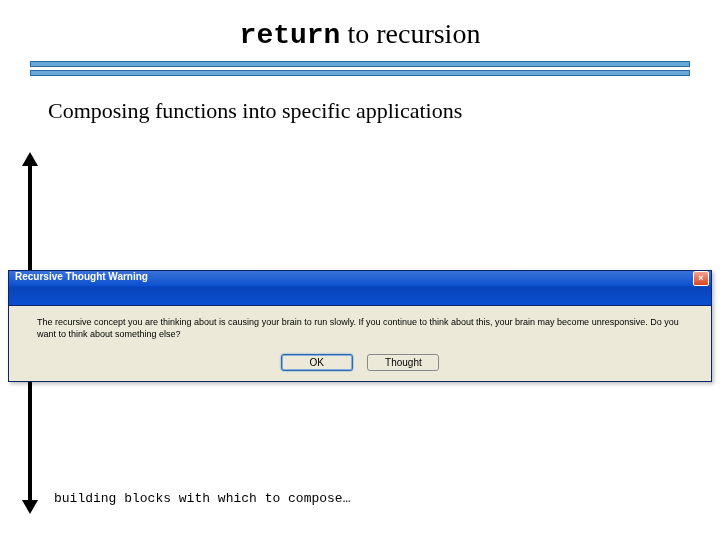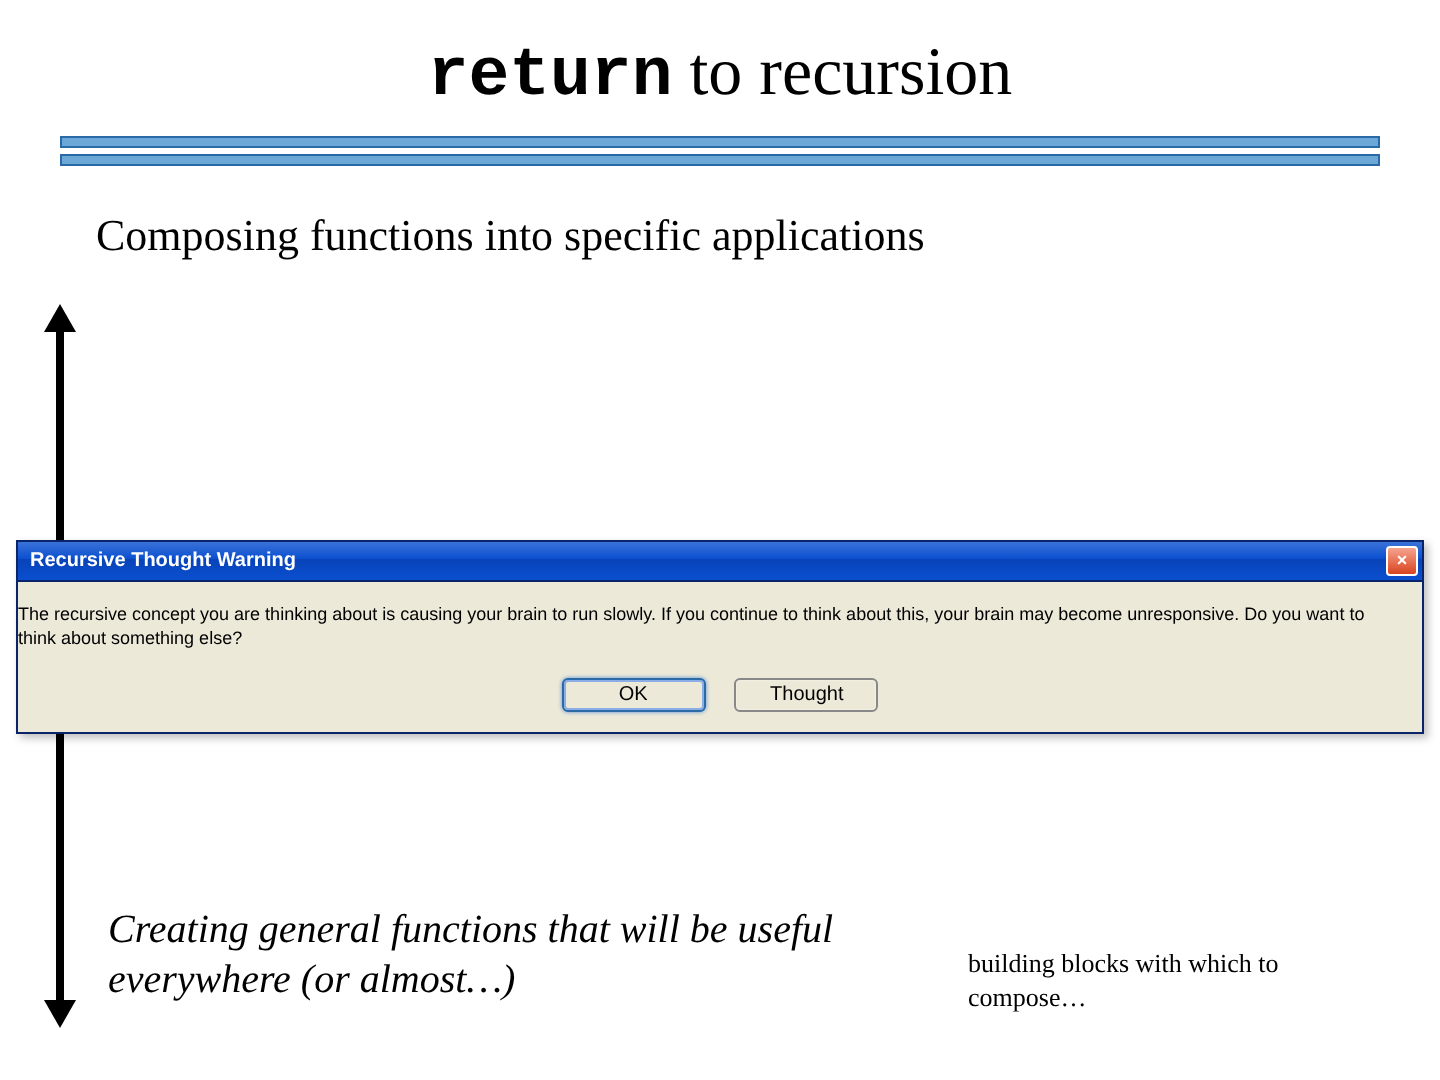--- a/index.html
+++ b/index.html
@@ -6,21 +6,21 @@
   body {
     width: 720px;
     height: 540px;
     background: #fff;
     font-family: "Times New Roman", serif;
     position: relative;
     overflow: hidden;
   }
   .title {
     text-align: center;
-    font-size: 34px;
+    font-size: 28px;
     margin-top: 18px;
     color: #000;
   }
   .title .kw {
     font-family: "Courier New", monospace;
     font-weight: bold;
   }
   .divider {
     margin: 10px 30px 0 30px;
   }
@@ -67,24 +67,23 @@
     right: 8px;
     top: 270px;
     border: 1px solid #0a246a;
     background: #ece9d8;
     font-family: Tahoma, Arial, sans-serif;
     font-size: 10px;
     color: #000;
     box-shadow: 2px 2px 4px rgba(0,0,0,0.25);
   }
   .titlebar {
-    height: 20px;
+    height: 35px;
     background: linear-gradient(to bottom, #3a72d8 0%, #0a4fd0 45%, #0843b8 46%, #0a4fd0 100%);
     display: flex;
-    align-items: center;
     justify-content: space-between;
     padding: 0 2px 0 6px;
     border-bottom: 1px solid #0a246a;
   }
   .titlebar-text {
     color: #fff;
     font-weight: bold;
     font-size: 10px;
   }
   .close-btn {
@@ -94,21 +93,21 @@
     border: 1px solid #fff;
     border-radius: 2px;
     color: #fff;
     font-weight: bold;
     font-size: 9px;
     line-height: 12px;
     text-align: center;
     cursor: pointer;
   }
   .dialog-body {
-    padding: 10px 12px 6px 0;
+    padding: 10px 12px 6px 28px;
   }
   .dialog-msg {
     font-size: 9px;
     line-height: 1.35;
     color: #000;
   }
   .dialog-buttons {
     text-align: center;
     padding: 8px 0 10px 0;
   }
@@ -139,21 +138,21 @@
     align-items: flex-start;
     gap: 30px;
   }
   .footer-main {
     font-style: italic;
     font-size: 20px;
     line-height: 1.25;
     flex: 0 0 400px;
   }
   .footer-note {
-    font-family: Liberation Serif, serif;
+    font-family: Liberation Mono, monospace;
     font-size: 13px;
     line-height: 1.35;
     margin-top: 20px;
   }
 </style>
 </head>
 <body>
 
 <div class="title">
   <span class="kw">return</span><span> to  recursion</span>
@@ -178,15 +177,14 @@
   <div class="dialog-body">
     <div class="dialog-msg">The recursive concept you are thinking about is causing your brain to run slowly. If you continue to think about this, your brain may become unresponsive. Do you want to think about something else?</div>
   </div>
   <div class="dialog-buttons">
     <span class="winbtn default">OK</span>
     <span class="winbtn">Thought</span>
   </div>
 </div>
 
 <div class="footer-wrap">
-  <div class="footer-main">Creating general functions that will be useful everywhere (or almost…)</div>
   <div class="footer-note">building blocks with which to compose…</div>
 </div>
 
 </body></html>

